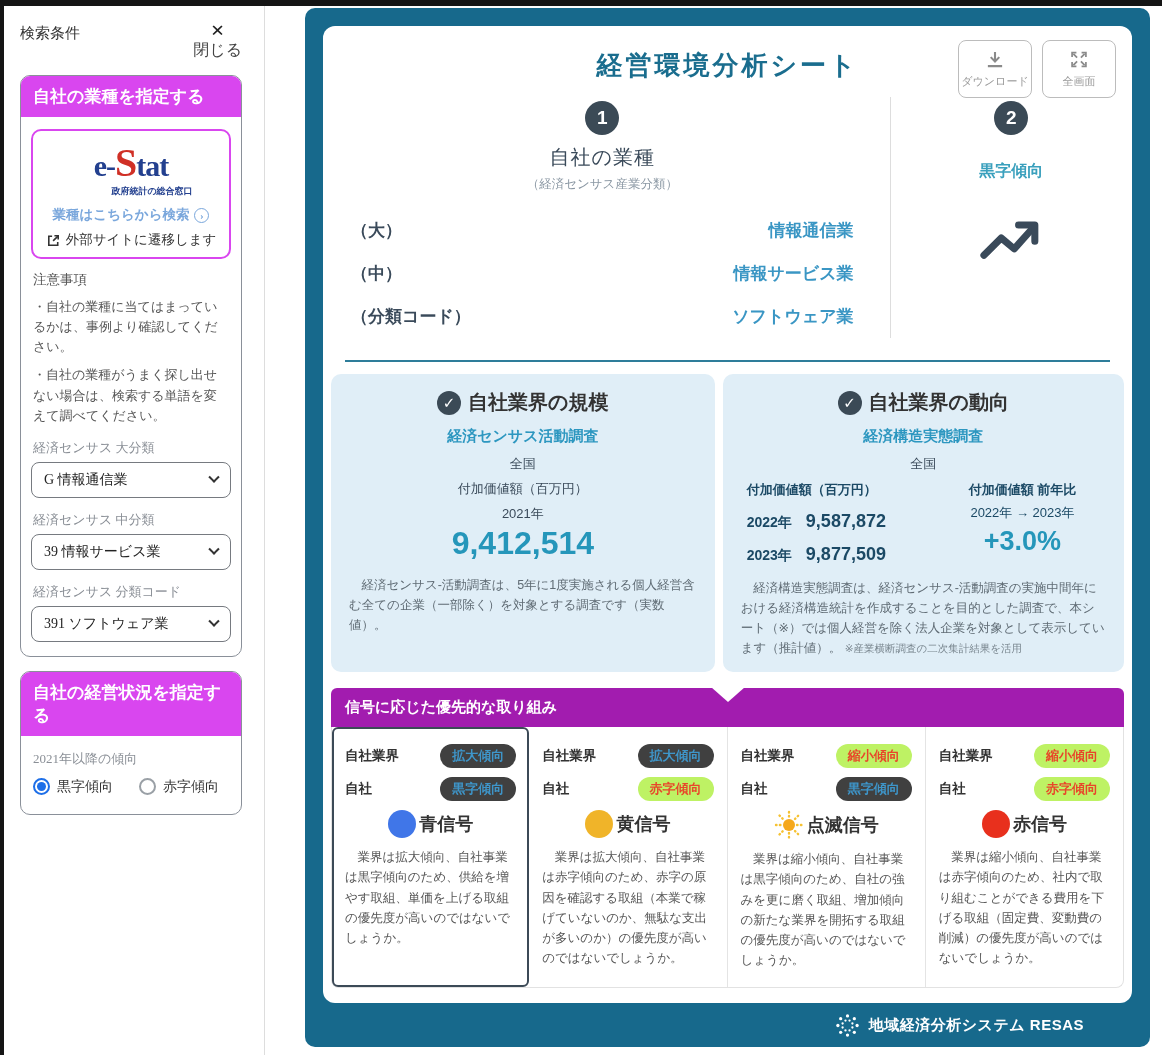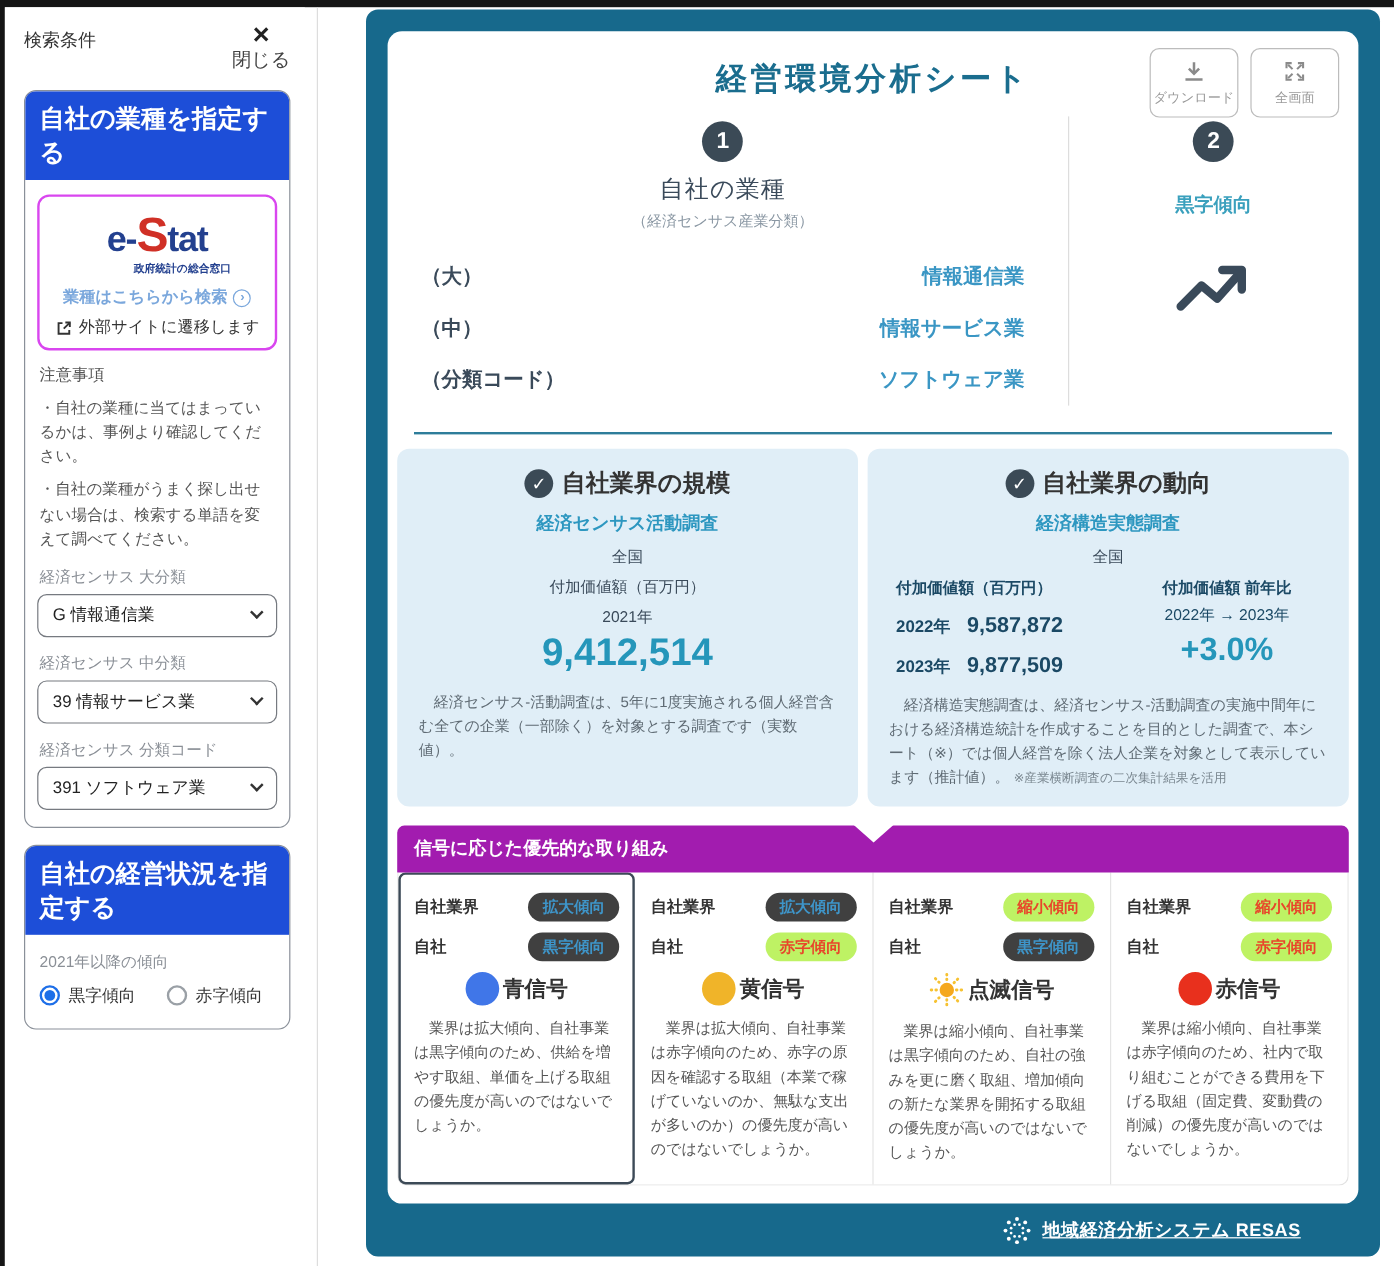--- a/index.html
+++ b/index.html
@@ -1,28 +1,28 @@
 <!DOCTYPE html>
 <html><head>
 <meta charset="utf-8">
 <style>
   * { box-sizing: border-box; margin: 0; padding: 0; }
   html,body { width:1162px; height:1055px; background:#fff; font-family:"Liberation Sans","DejaVu Sans",sans-serif; }
   .root { position:relative; width:1162px; height:1055px; border-top:6px solid #151515; border-left:4px solid #151515; background:#fff; overflow:hidden; }
 
   
-  .sidebar { position:absolute; left:0; top:0; width:250px; height:100%; background:#fff; padding:14px 12px 0 16px; }
+  .sidebar { position:absolute; left:0; top:0; width:250px; height:100%; background:#fff; padding:14px 12px 0 16px;font-family:Liberation Serif, serif; }
   .sidebar-divider { position:absolute; left:260px; top:0; width:1px; height:100%; background:#ddd; }
   .sb-head { display:flex; justify-content:space-between; align-items:flex-start; }
   .sb-title { font-size:15px; color:#333; padding-top:4px; }
   .sb-close { text-align:center; color:#222; cursor:pointer; }
   .sb-close .x { font-size:24px; font-weight:bold; line-height:20px; display:block; }
   .sb-close .lbl { font-size:16px; color:#444; }
   .panel { border:1.5px solid #8a9099; border-radius:10px; overflow:hidden; margin-top:14px; background:#fff; }
-  .panel-header { background:#1d4ed8; color:#fff; font-weight:bold; font-size:21px; padding:9px 12px; }
+  .panel-header { background:#d946ef; color:#fff; font-weight:bold; font-size:17px; padding:9px 12px; }
   .panel-body { padding:12px 10px 14px; }
   .estat-box { border:2px solid #d946ef; border-radius:10px; padding:12px 8px 8px; text-align:center; }
   .estat-logo { font-size:30px; font-weight:bold; color:#23408f; line-height:1; letter-spacing:-1px; }
   .estat-logo .s { color:#d03026; font-size:40px; }
   .estat-tagline { font-size:9px; color:#23408f; font-weight:bold; margin:2px 0 8px; padding-left:42px; }
   .estat-link { font-size:13.5px; color:#7aa7dc; font-weight:bold; display:flex; align-items:center; justify-content:center; gap:5px; }
   .circle-arrow { display:inline-flex; width:15px; height:15px; border:1.5px solid #7aa7dc; border-radius:50%; align-items:center; justify-content:center; font-size:11px; line-height:1; color:#7aa7dc; }
   .estat-ext { font-size:13.5px; color:#333; margin-top:7px; display:flex; align-items:center; justify-content:center; gap:5px; }
   .notes-title { font-size:13.5px; color:#555; margin:12px 2px 2px; }
   .note { font-size:13px; color:#555; line-height:1.55; margin:8px 2px 0; }
@@ -32,21 +32,21 @@
   .trend-label { font-size:13px; color:#8a8f96; margin:2px 2px 10px; }
   .radio-row { display:flex; gap:26px; padding:0 2px 4px; }
   .radio { display:flex; align-items:center; gap:7px; font-size:14px; color:#333; cursor:pointer; }
   .rdot { width:17px; height:17px; border-radius:50%; border:2px solid #9aa0a6; display:inline-flex; align-items:center; justify-content:center; background:#fff; }
   .rdot.on { border-color:#1e6fe8; }
   .rdot.on::after { content:""; width:9px; height:9px; border-radius:50%; background:#1e6fe8; }
 
   
   .main { position:absolute; left:301px; top:2px; right:12px; bottom:8px; background:#17698c; border-radius:10px; padding:18px 18px 0; display:flex; flex-direction:column; }
   .inner { background:#fff; border-radius:12px; flex:1; padding:8px 0 12px; overflow:hidden; }
-  .footer-bar { height:44px; display:flex; align-items:center; justify-content:flex-end; padding-right:48px; gap:9px; color:#fff;text-decoration:underline; }
+  .footer-bar { height:44px; display:flex; align-items:center; justify-content:flex-end; padding-right:48px; gap:9px; color:#fff; }
   .brand-text { font-size:15px; font-weight:bold; color:#fff; letter-spacing:0.5px; }
 
   .title-row { position:relative; padding:14px 0 4px; }
   .main-title { text-align:center; color:#1a6d8e; font-size:26px; font-weight:bold; letter-spacing:3px; }
   .toolbar { position:absolute; right:16px; top:6px; display:flex; gap:10px; }
   .tool-btn { width:74px; height:58px; border:1px solid #bcbcbc; border-radius:8px; display:flex; flex-direction:column; align-items:center; justify-content:center; gap:5px; color:#9a9a9a; font-size:11px; background:#fff; cursor:pointer; }
 
   .steps { display:flex; margin-top:10px; }
   .step-col1 { flex:2.4; border-right:1px solid #ddd; padding:0 36px 0 28px; }
   .step-col2 { flex:1; padding:0 16px; }

